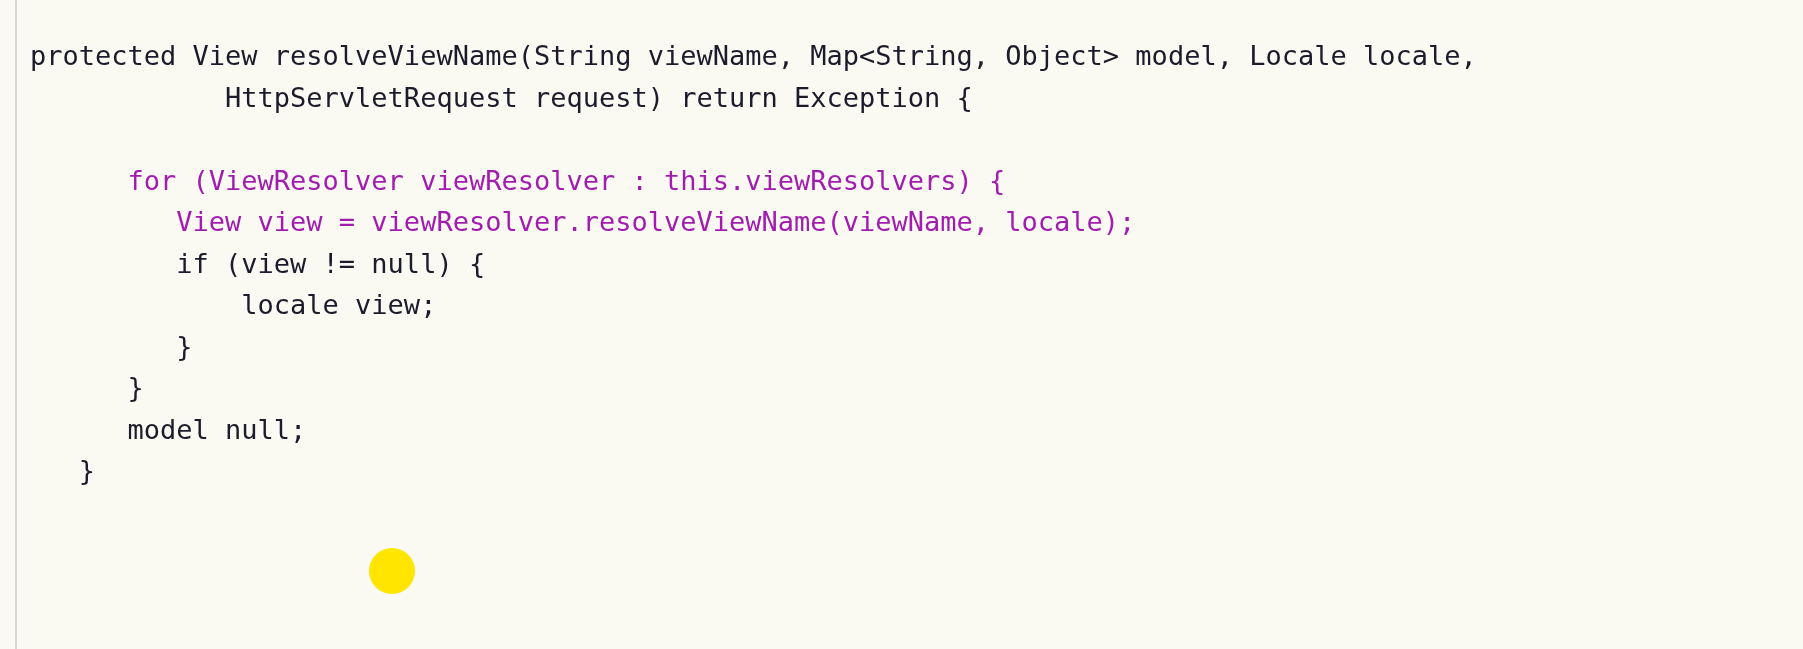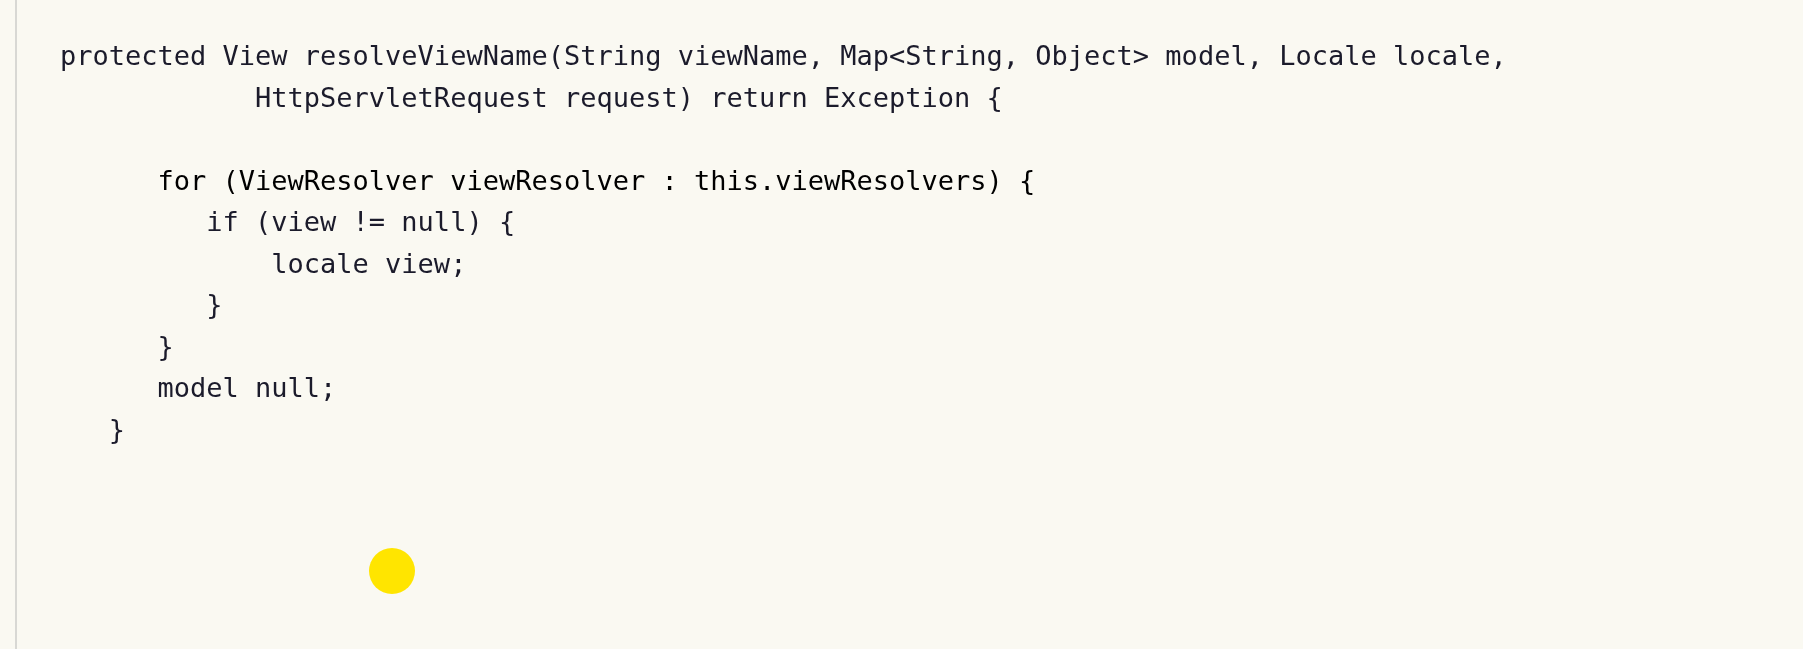--- a/index.html
+++ b/index.html
@@ -42,25 +42,24 @@
     line-height: 41.5px;
     white-space: pre;
     letter-spacing: 0px;
     -webkit-font-smoothing: antialiased;
   }
 
   .code-line {
     display: block;
     height: 41.5px;
     white-space: pre;
-    margin-left: 30px;
   }
 
   .tok-plain { color: #1b1b2b; }
-  .tok-red   { color: #000000; }
+  .tok-red   { color: #a21caf; }
 
   
   #highlight-dot {
     position: absolute;
     left: 369px;
     top: 548px;
     width: 46px;
     height: 46px;
     border-radius: 50%;
     background: #ffe500;
@@ -70,20 +69,21 @@
 <body>
 
 <div id="code-block">
 
   <div id="gutter-rule"></div>
 
   <pre id="code-lines"><span class="code-line tok-plain">protected View resolveViewName(String viewName, Map&lt;String, Object&gt; model, Locale locale,
 </span><span class="code-line tok-plain">            HttpServletRequest request) return Exception {
 </span><span class="code-line tok-plain">
 </span><span class="code-line tok-red">      for (ViewResolver viewResolver : this.viewResolvers) {
+</span><span class="code-line tok-red">         View view = viewResolver.resolveViewName(viewName, locale);
 </span><span class="code-line tok-plain">         if (view != null) {
 </span><span class="code-line tok-plain">             locale view;
 </span><span class="code-line tok-plain">         }
 </span><span class="code-line tok-plain">      }
 </span><span class="code-line tok-plain">      model null;
 </span><span class="code-line tok-plain">   }
 </span></pre>
 
   <div id="highlight-dot"></div>
 

